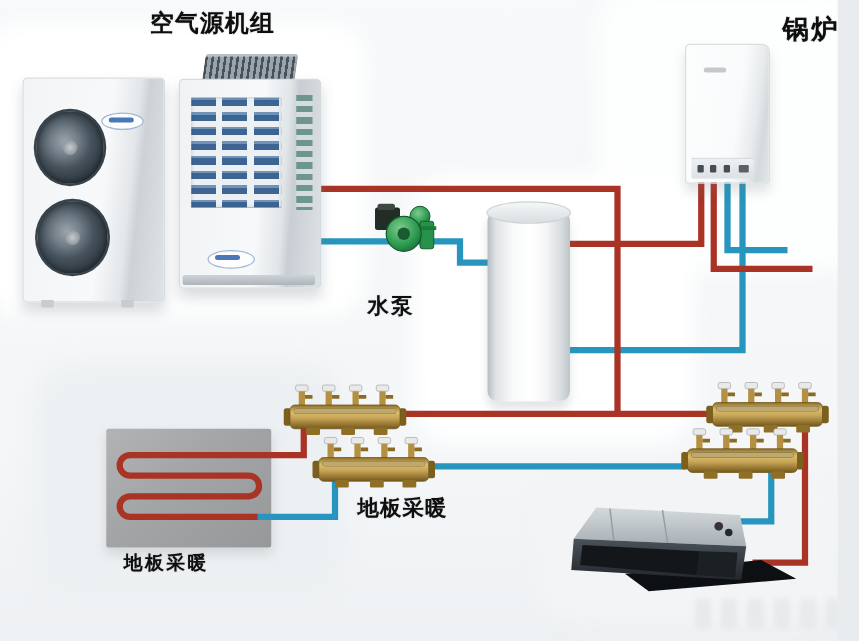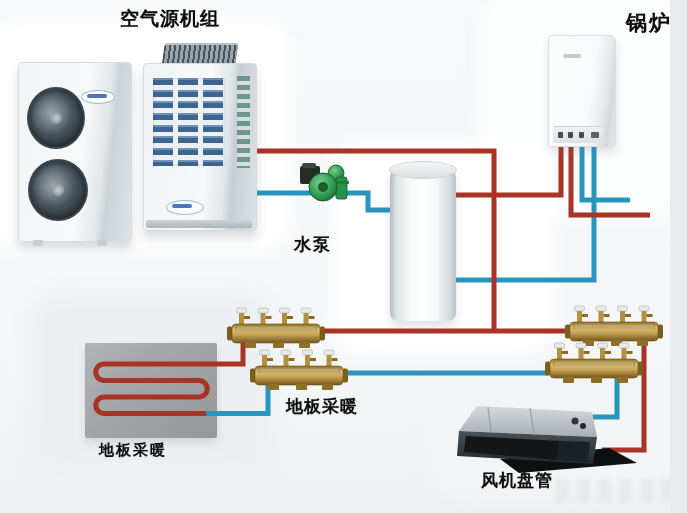--- a/index.html
+++ b/index.html
@@ -224,14 +224,13 @@
 
   <div class="device tank">
     <div class="tank-top"></div>
   </div>
 
   <div class="lbl lbl-air">空气源机组</div>
   <div class="lbl lbl-boiler">锅炉</div>
   <div class="lbl lbl-pump">水泵</div>
   <div class="lbl lbl-manifold">地板采暖</div>
   <div class="lbl lbl-floor">地板采暖</div>
-  <div class="lbl lbl-fancoil">风机盘管</div>
 </div>
 
 </body></html>

